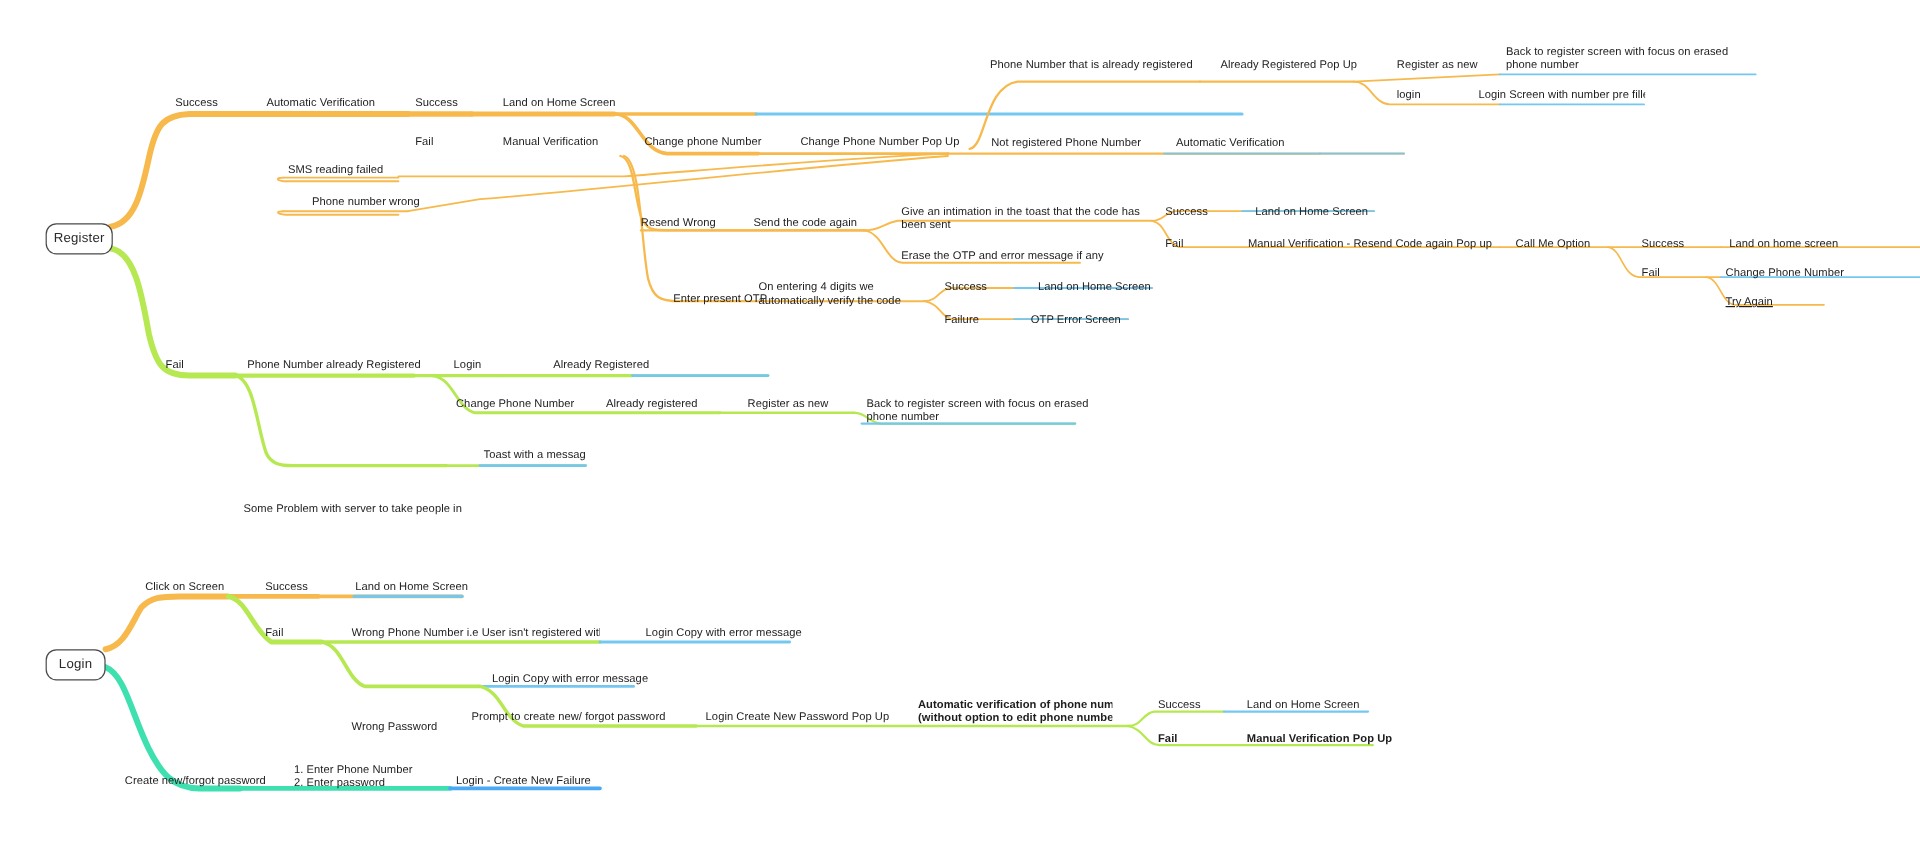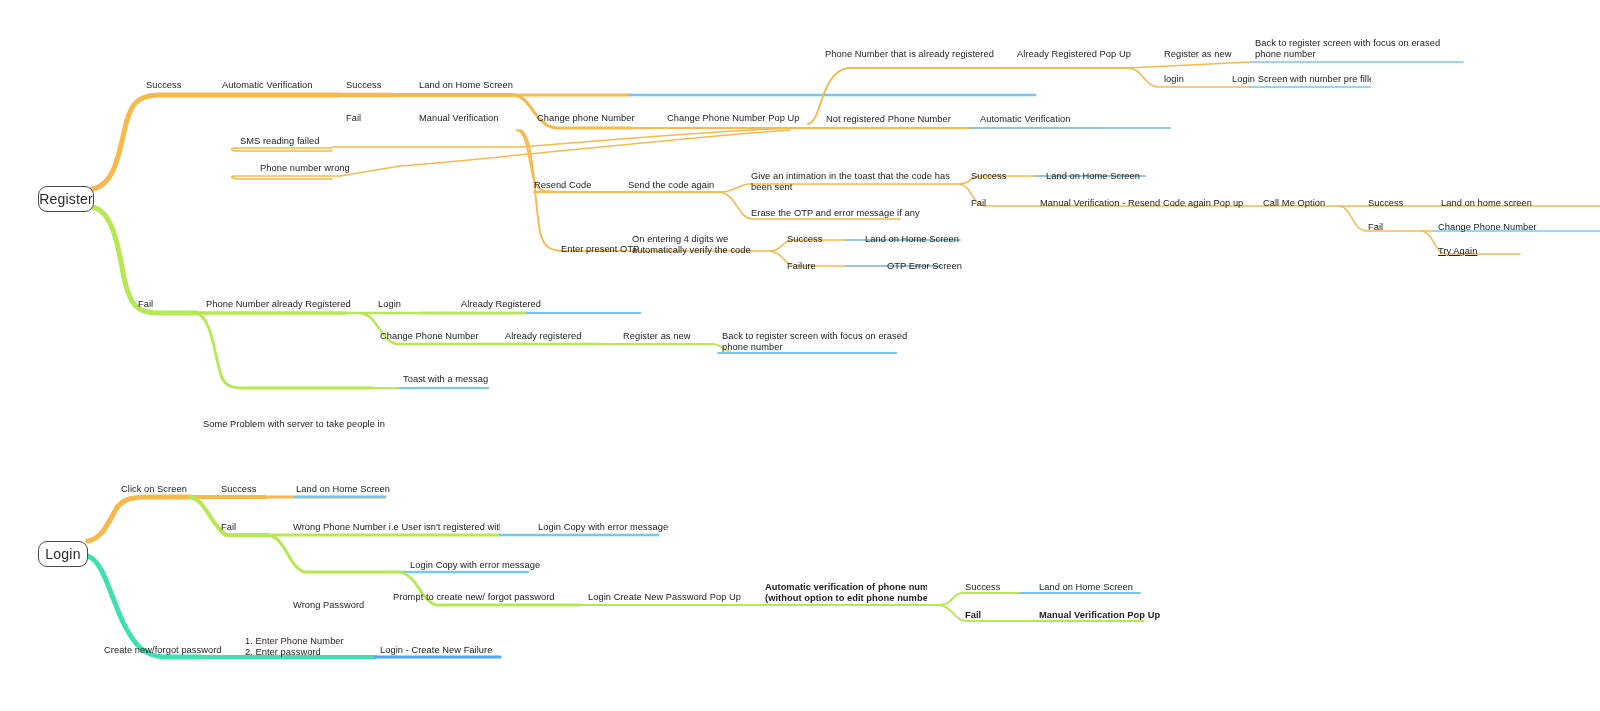--- a/index.html
+++ b/index.html
@@ -4,21 +4,21 @@
 <style>
   html,body{margin:0;padding:0;background:#ffffff;}
   body{font-family:"Liberation Sans","DejaVu Sans",sans-serif;color:#1a1a1a;}
   #canvas{position:relative;width:1600px;height:711px;overflow:hidden;background:#fff;}
   svg#edges{position:absolute;left:0;top:0;width:1600px;height:711px;pointer-events:none;}
   .node{
     position:absolute;
     border:1.4px solid #4a4a4a;
     border-radius:9px;
     background:#ffffff;
-    font-size:14px;
+    font-size:11px;
     color:#2b2b2b;
     display:flex;align-items:center;justify-content:center;
     letter-spacing:.2px;
   }
   .lbl{
     position:absolute;
     font-size:9.3px;
     line-height:11.2px;
     color:#1d1d1d;
     white-space:pre;
@@ -165,21 +165,21 @@
   <div class="lbl" style="left:1017px;top:49px;">Already Registered Pop Up</div>
   <div class="lbl" style="left:1164px;top:49px;">Register as new</div>
   <div class="lbl" style="left:1255px;top:38px;">Back to register screen with focus on erased
 phone number</div>
   <div class="lbl" style="left:1164px;top:74px;">login</div>
   <div class="lbl clip" style="left:1232px;top:74px;width:139px;">Login Screen with number pre filled</div>
 
   <div class="lbl" style="left:826px;top:114px;">Not registered Phone Number</div>
   <div class="lbl" style="left:980px;top:114px;">Automatic Verification</div>
 
-  <div class="lbl" style="left:534px;top:180px;">Resend Code</div>
+  <div class="lbl" style="left:534px;top:180px;">Resend Wrong</div>
   <div class="lbl" style="left:628px;top:180px;">Send the code again</div>
   <div class="lbl" style="left:751px;top:171px;">Give an intimation in the toast that the code has
 been sent</div>
   <div class="lbl" style="left:751px;top:208px;">Erase the OTP and error message if any</div>
 
   <div class="lbl" style="left:971px;top:171px;">Success</div>
   <div class="lbl" style="left:1046px;top:171px;">Land on Home Screen</div>
   <div class="lbl" style="left:971px;top:198px;">Fail</div>
   <div class="lbl" style="left:1040px;top:198px;">Manual Verification - Resend Code again Pop up</div>
   <div class="lbl" style="left:1263px;top:198px;">Call Me Option</div>
@@ -189,21 +189,21 @@
   <div class="lbl" style="left:1368px;top:222px;">Fail</div>
   <div class="lbl" style="left:1438px;top:222px;">Change Phone Number</div>
   <div class="lbl" style="left:1438px;top:246px;text-decoration:underline;">Try Again</div>
 
   <div class="lbl" style="left:525px;top:244px;padding-left:36px;">Enter present OTP</div>
   <div class="lbl" style="left:632px;top:234px;">On entering 4 digits we
 automatically verify the code</div>
   <div class="lbl" style="left:787px;top:234px;">Success</div>
   <div class="lbl" style="left:865px;top:234px;">Land on Home Screen</div>
   <div class="lbl" style="left:787px;top:261px;">Failure</div>
-  <div class="lbl" style="left:859px;top:261px;margin-left:28px;">OTP Error Screen</div>
+  <div class="lbl" style="left:859px;top:261px;">OTP Error Screen</div>
 
   <div class="lbl" style="left:138px;top:299px;">Fail</div>
   <div class="lbl" style="left:206px;top:299px;">Phone Number already Registered</div>
   <div class="lbl" style="left:378px;top:299px;">Login</div>
   <div class="lbl" style="left:461px;top:299px;">Already Registered</div>
 
   <div class="lbl" style="left:380px;top:331px;">Change Phone Number</div>
   <div class="lbl" style="left:505px;top:331px;">Already registered</div>
   <div class="lbl" style="left:623px;top:331px;">Register as new</div>
   <div class="lbl" style="left:722px;top:331px;">Back to register screen with focus on erased

